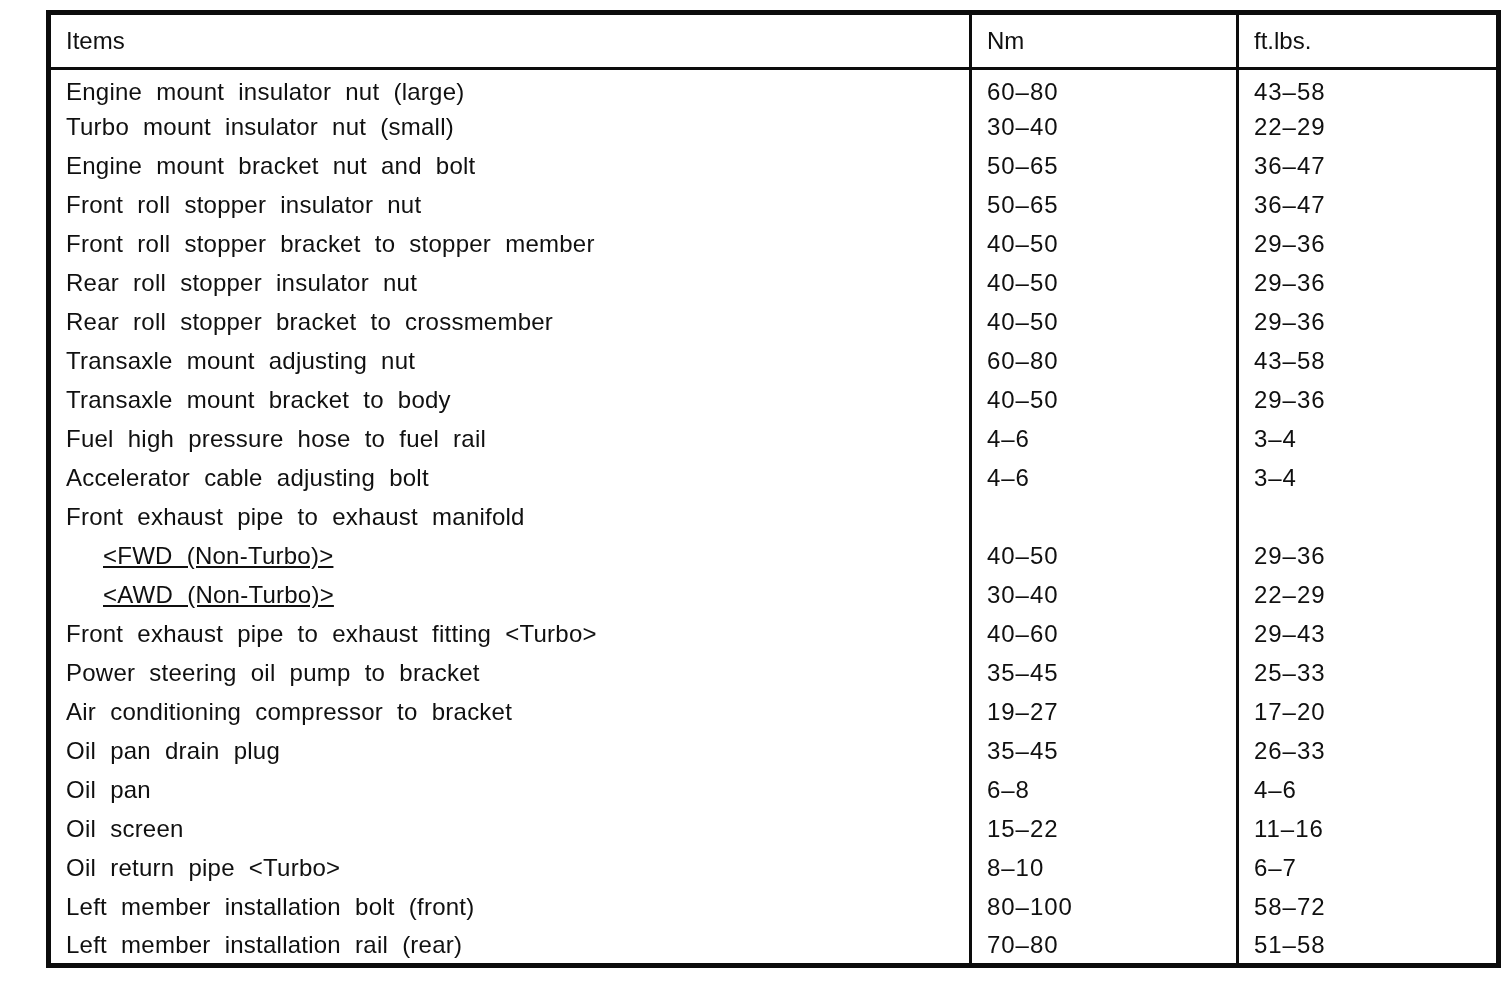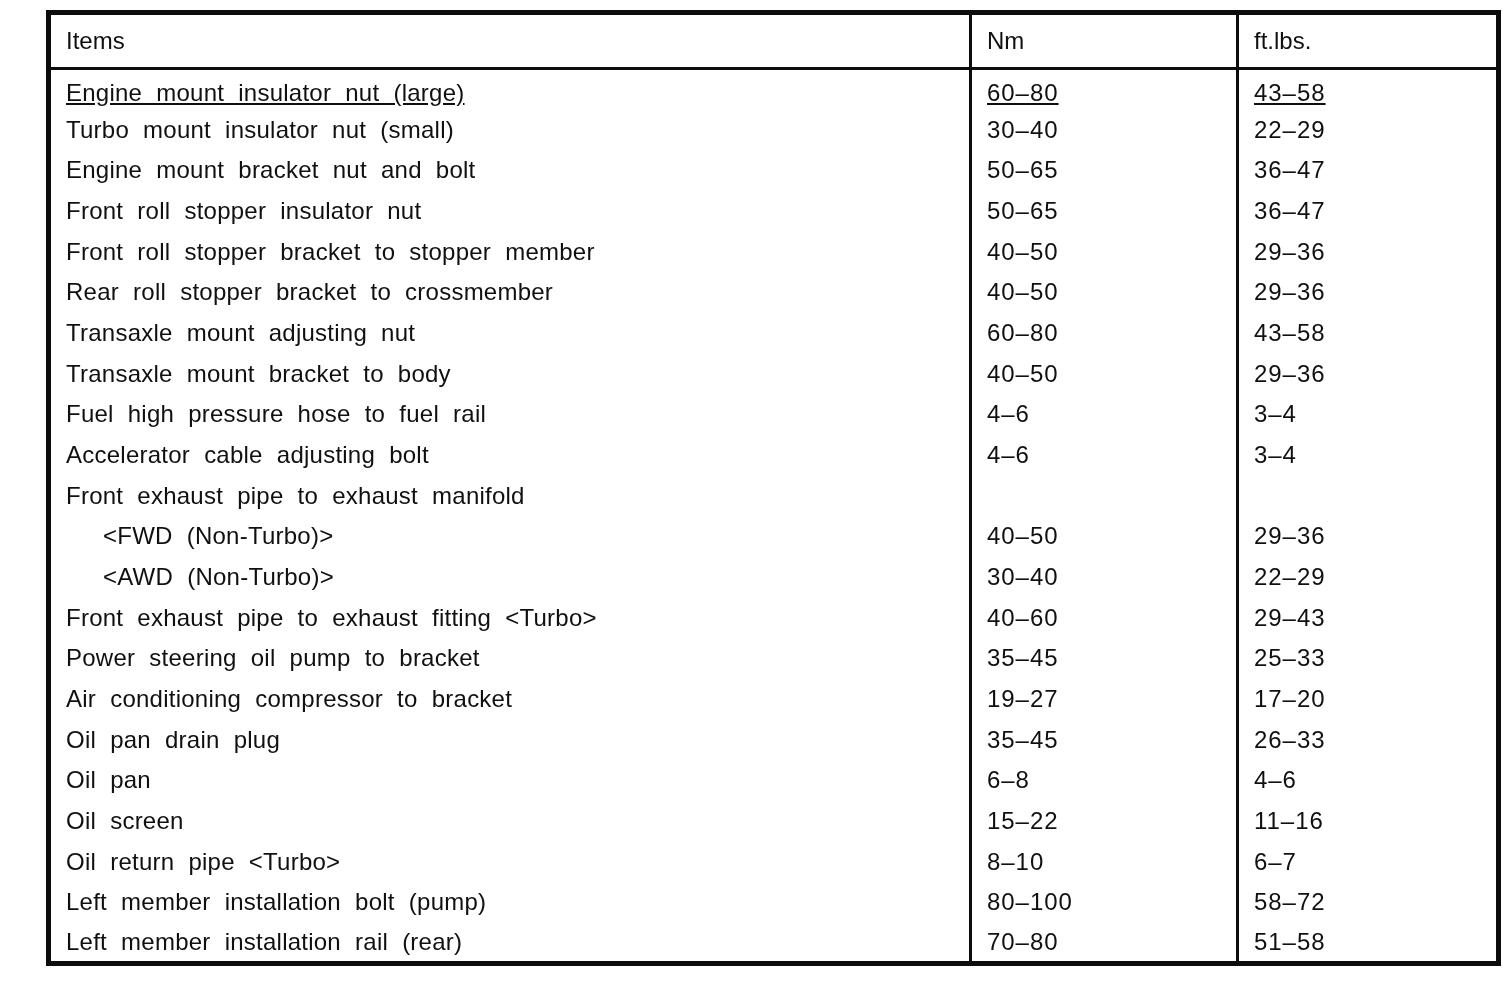--- a/index.html
+++ b/index.html
@@ -58,28 +58,28 @@
     height: 56px;
   }
   thead th {
     border-bottom: 3px solid #0c0c0c;
   }
   tbody tr {
     height: 39px;
   }
   tbody tr:first-child td {
     padding-top: 6px;
-    text-decoration: underline;
   }
   td.item {
     word-spacing: 0.30em;
     letter-spacing: 0.01em;
   }
   td.item.indent {
     padding-left: 52px;
+    text-decoration: underline;
   }
   td.val {
     letter-spacing: 0.04em;
   }
 </style>
 </head>
 <body>
 
 <div class="page">
   <table class="spec-table">
@@ -115,20 +115,25 @@
           <td class="item v-items">Front roll stopper insulator nut</td>
           <td class="val v-nm">50–65</td>
           <td class="val v-ftlbs">36–47</td>
         </tr>
         <tr>
           <td class="item v-items">Front roll stopper bracket to stopper member</td>
           <td class="val v-nm">40–50</td>
           <td class="val v-ftlbs">29–36</td>
         </tr>
         <tr>
+          <td class="item v-items">Rear roll stopper insulator nut</td>
+          <td class="val v-nm">40–50</td>
+          <td class="val v-ftlbs">29–36</td>
+        </tr>
+        <tr>
           <td class="item v-items">Rear roll stopper bracket to crossmember</td>
           <td class="val v-nm">40–50</td>
           <td class="val v-ftlbs">29–36</td>
         </tr>
         <tr>
           <td class="item v-items">Transaxle mount adjusting nut</td>
           <td class="val v-nm">60–80</td>
           <td class="val v-ftlbs">43–58</td>
         </tr>
         <tr>
@@ -190,21 +195,21 @@
           <td class="item v-items">Oil screen</td>
           <td class="val v-nm">15–22</td>
           <td class="val v-ftlbs">11–16</td>
         </tr>
         <tr>
           <td class="item v-items">Oil return pipe &lt;Turbo&gt;</td>
           <td class="val v-nm">8–10</td>
           <td class="val v-ftlbs">6–7</td>
         </tr>
         <tr>
-          <td class="item v-items">Left member installation bolt (pump)</td>
+          <td class="item v-items">Left member installation bolt (front)</td>
           <td class="val v-nm">80–100</td>
           <td class="val v-ftlbs">58–72</td>
         </tr>
         <tr>
           <td class="item v-items">Left member installation rail (rear)</td>
           <td class="val v-nm">70–80</td>
           <td class="val v-ftlbs">51–58</td>
         </tr>
       </tbody>
   </table>

